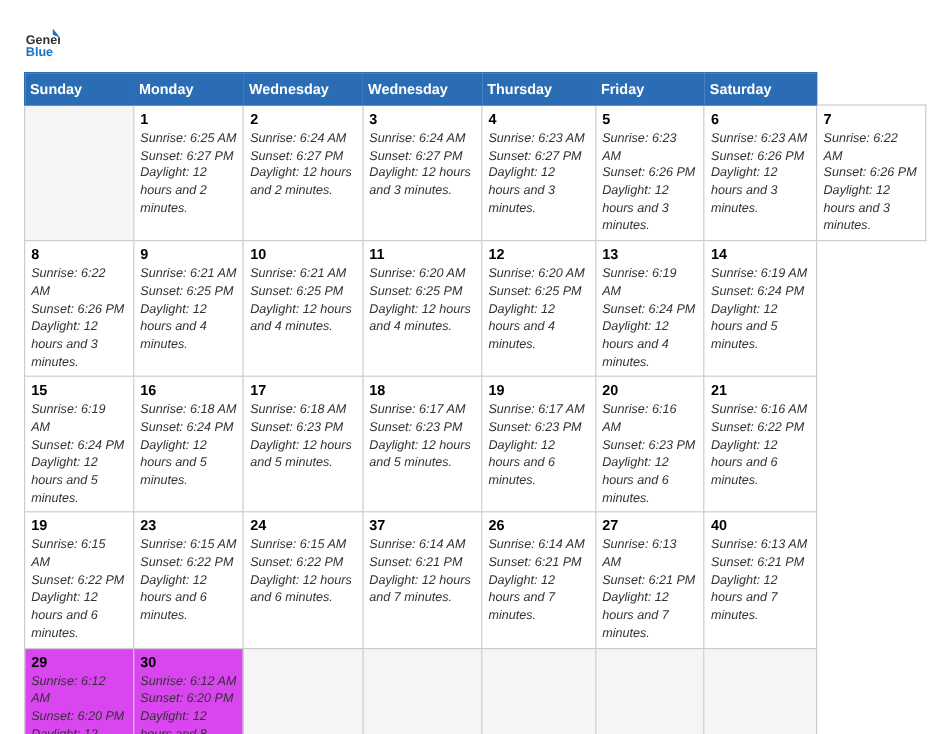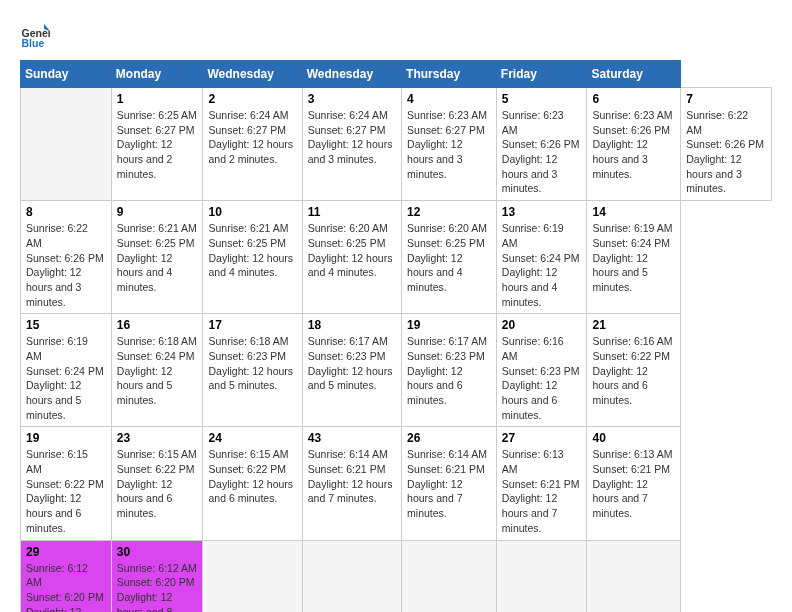--- a/index.html
+++ b/index.html
@@ -64,20 +64,21 @@
     }
     .day-num {
       font-weight: bold;
       font-size: 12px;
       display: block;
       margin-bottom: 2px;
     }
     .day-info {
       color: #333;
       line-height: 1.4;
+      font-style: italic;
     }
     .empty {
       background: #f5f5f5 !important;
     }
   </style>
 </head>
 <body>
 
 <div class="header">
   <div class="logo">
@@ -204,21 +205,21 @@
         </td>
         <td>
           <span class="day-num">23</span>
           <div class="day-info">Sunrise: 6:15 AM<br>Sunset: 6:22 PM<br>Daylight: 12 hours and 6 minutes.</div>
         </td>
         <td>
           <span class="day-num">24</span>
           <div class="day-info">Sunrise: 6:15 AM<br>Sunset: 6:22 PM<br>Daylight: 12 hours and 6 minutes.</div>
         </td>
         <td>
-          <span class="day-num">43</span>
+          <span class="day-num">37</span>
           <div class="day-info">Sunrise: 6:14 AM<br>Sunset: 6:21 PM<br>Daylight: 12 hours and 7 minutes.</div>
         </td>
         <td>
           <span class="day-num">26</span>
           <div class="day-info">Sunrise: 6:14 AM<br>Sunset: 6:21 PM<br>Daylight: 12 hours and 7 minutes.</div>
         </td>
         <td>
           <span class="day-num">27</span>
           <div class="day-info">Sunrise: 6:13 AM<br>Sunset: 6:21 PM<br>Daylight: 12 hours and 7 minutes.</div>
         </td>

